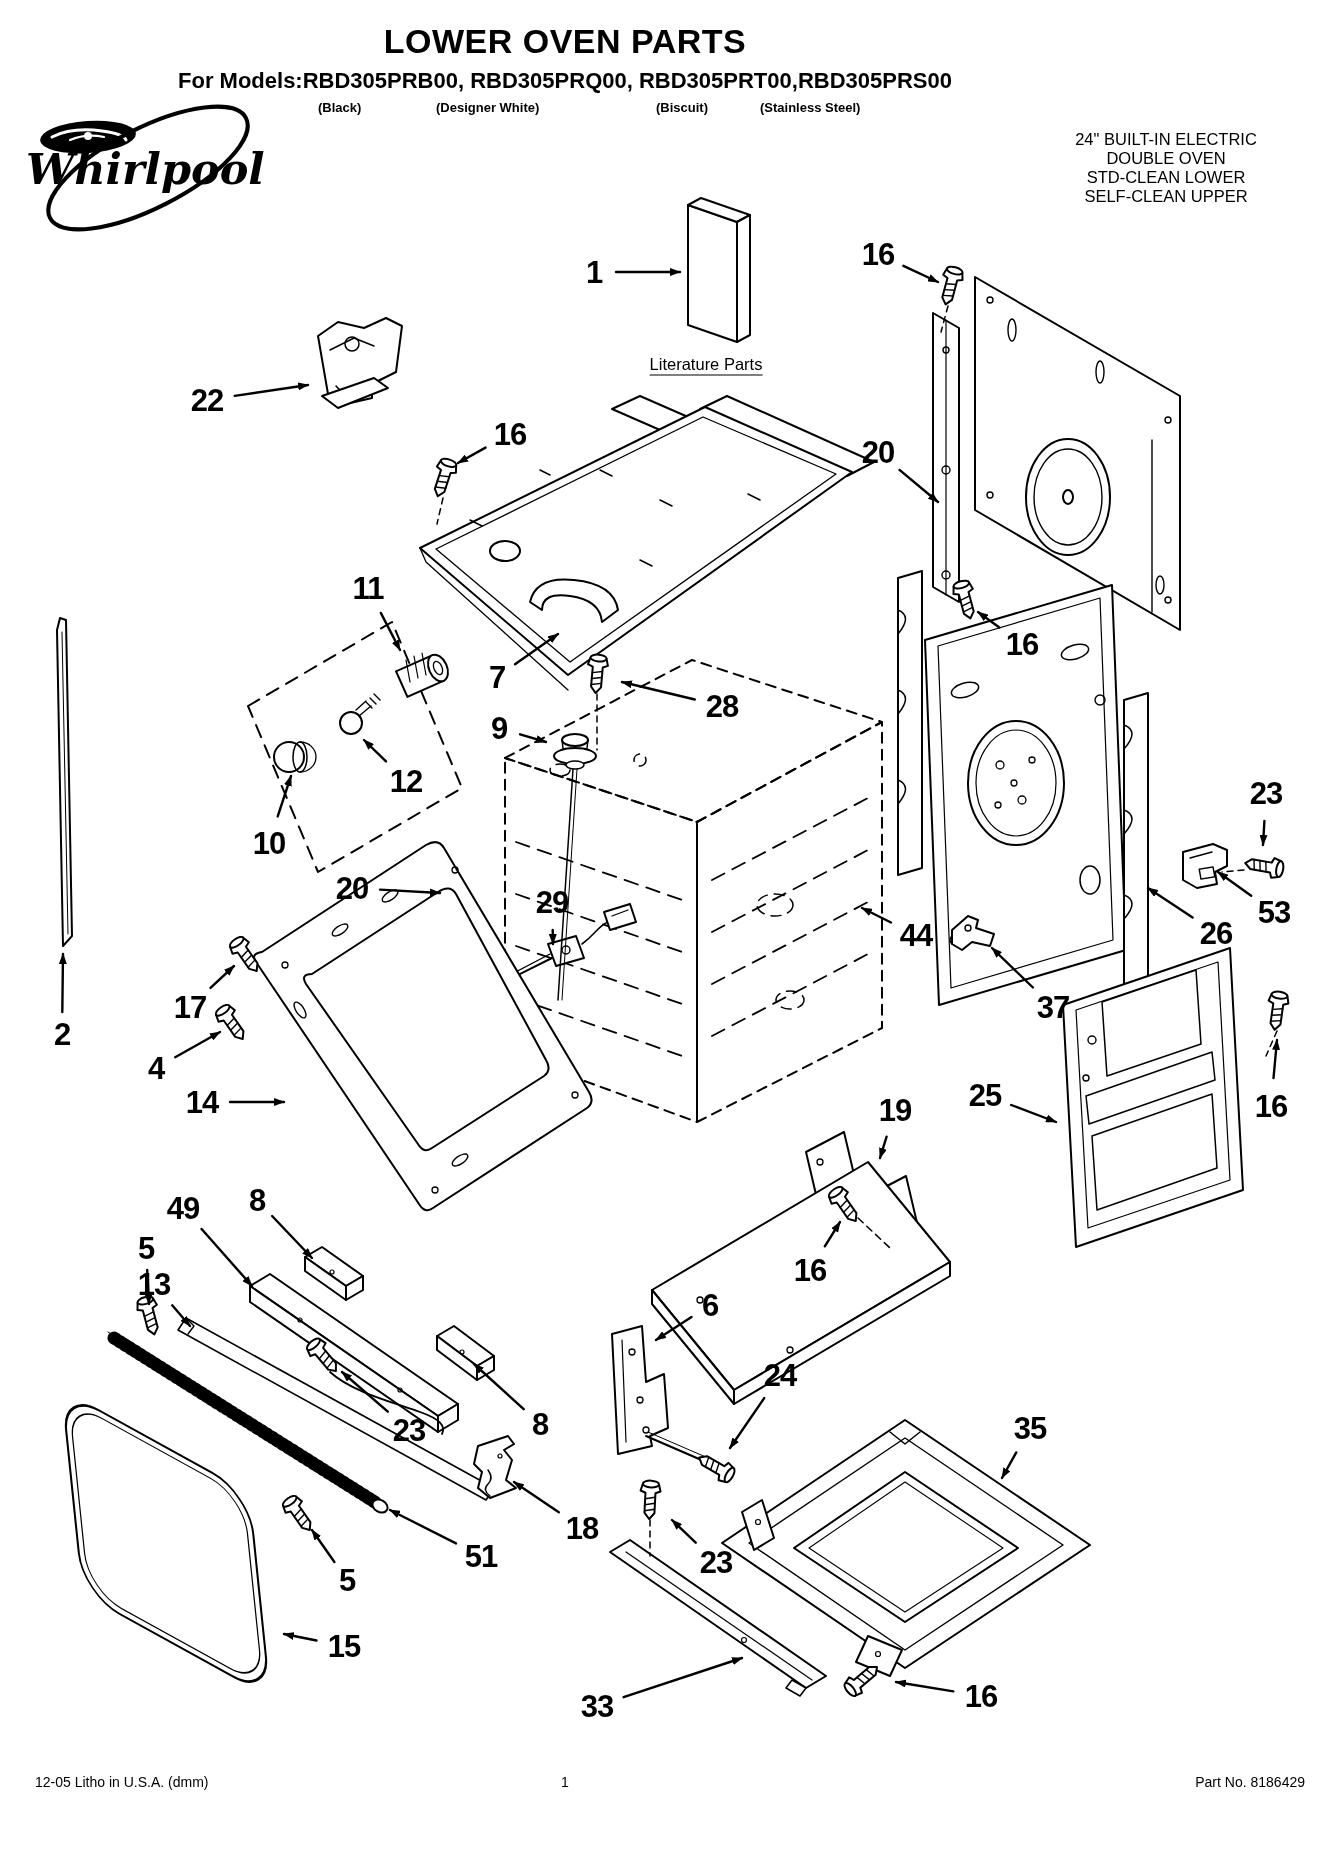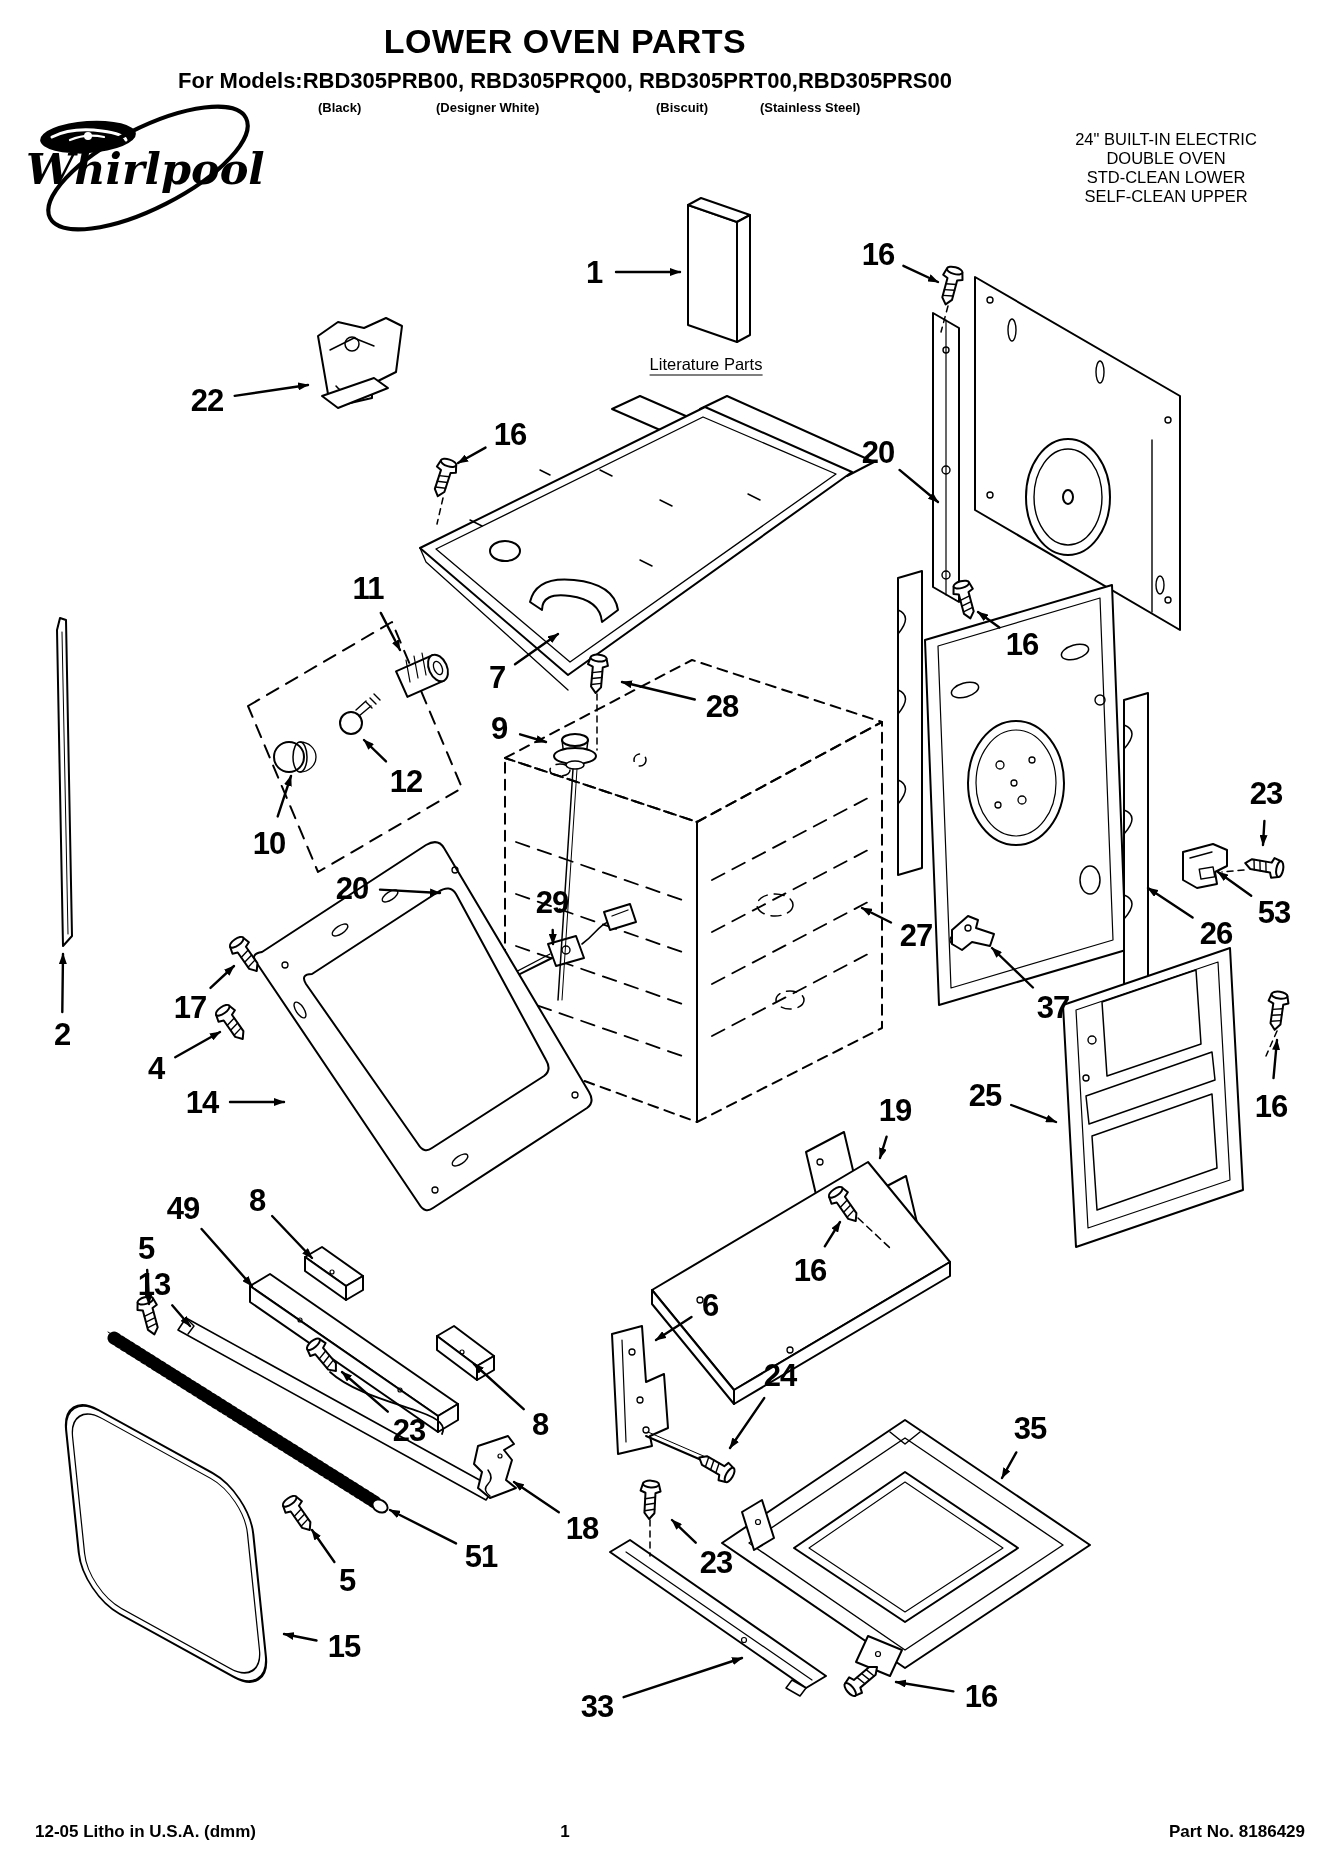--- a/index.html
+++ b/index.html
@@ -7,21 +7,21 @@
         font-family:"Liberation Sans",sans-serif;color:#000;}
   .abs{position:absolute;}
   .title{top:22px;left:565px;transform:translateX(-50%);font-size:34px;font-weight:700;
          letter-spacing:0.5px;white-space:nowrap;}
   .models{top:68px;left:565px;transform:translateX(-50%);font-size:22px;font-weight:700;white-space:nowrap;}
   .finish{top:100px;font-size:13px;font-weight:700;white-space:nowrap;}
   .corner{top:130px;left:1166px;transform:translateX(-50%);text-align:center;
           font-size:16.5px;line-height:19px;white-space:nowrap;}
   .lit{top:349px;left:706px;transform:translate(-50%,-50%);font-size:16.5px;
        border-bottom:1.6px solid #000;padding-bottom:1px;white-space:nowrap;margin-top:16px;}
-  .foot{top:1822px;font-size:17px;white-space:nowrap;font-weight:bold;}
+  .foot{top:1774px;font-size:14px;white-space:nowrap;}
   .co{position:absolute;font-size:31px;font-weight:700;transform:translate(-50%,-50%);
       letter-spacing:-1px;line-height:1;}
   svg{position:absolute;left:0;top:0;}
   .brandtext{font-family:"DejaVu Serif",serif;font-style:italic;font-weight:700;font-size:43px;}
 </style>
 </head>
 <body>
 
 <div class="page">
 
@@ -394,21 +394,21 @@
       <div class="co" style="left: 878px; top: 452px;">20</div>
       <div class="co" style="left: 1022px; top: 644px;">16</div>
       <div class="co" style="left: 368px; top: 588px;">11</div>
       <div class="co" style="left: 497px; top: 677px;">7</div>
       <div class="co" style="left: 722px; top: 706px;">28</div>
       <div class="co" style="left: 499px; top: 728px;">9</div>
       <div class="co" style="left: 406px; top: 781px;">12</div>
       <div class="co" style="left: 269px; top: 843px;">10</div>
       <div class="co" style="left: 352px; top: 888px;">20</div>
       <div class="co" style="left: 552px; top: 902px;">29</div>
-      <div class="co" style="left: 916px; top: 935px;">27</div>
+      <div class="co" style="left: 916px; top: 935px;">44</div>
       <div class="co" style="left: 1053px; top: 1007px;">37</div>
       <div class="co" style="left: 1266px; top: 793px;">23</div>
       <div class="co" style="left: 1274px; top: 912px;">53</div>
       <div class="co" style="left: 1216px; top: 933px;">26</div>
       <div class="co" style="left: 190px; top: 1007px;">17</div>
       <div class="co" style="left: 156px; top: 1068px;">4</div>
       <div class="co" style="left: 62px; top: 1034px;">2</div>
       <div class="co" style="left: 202px; top: 1102px;">14</div>
       <div class="co" style="left: 985px; top: 1095px;">25</div>
       <div class="co" style="left: 1271px; top: 1106px;">16</div>

